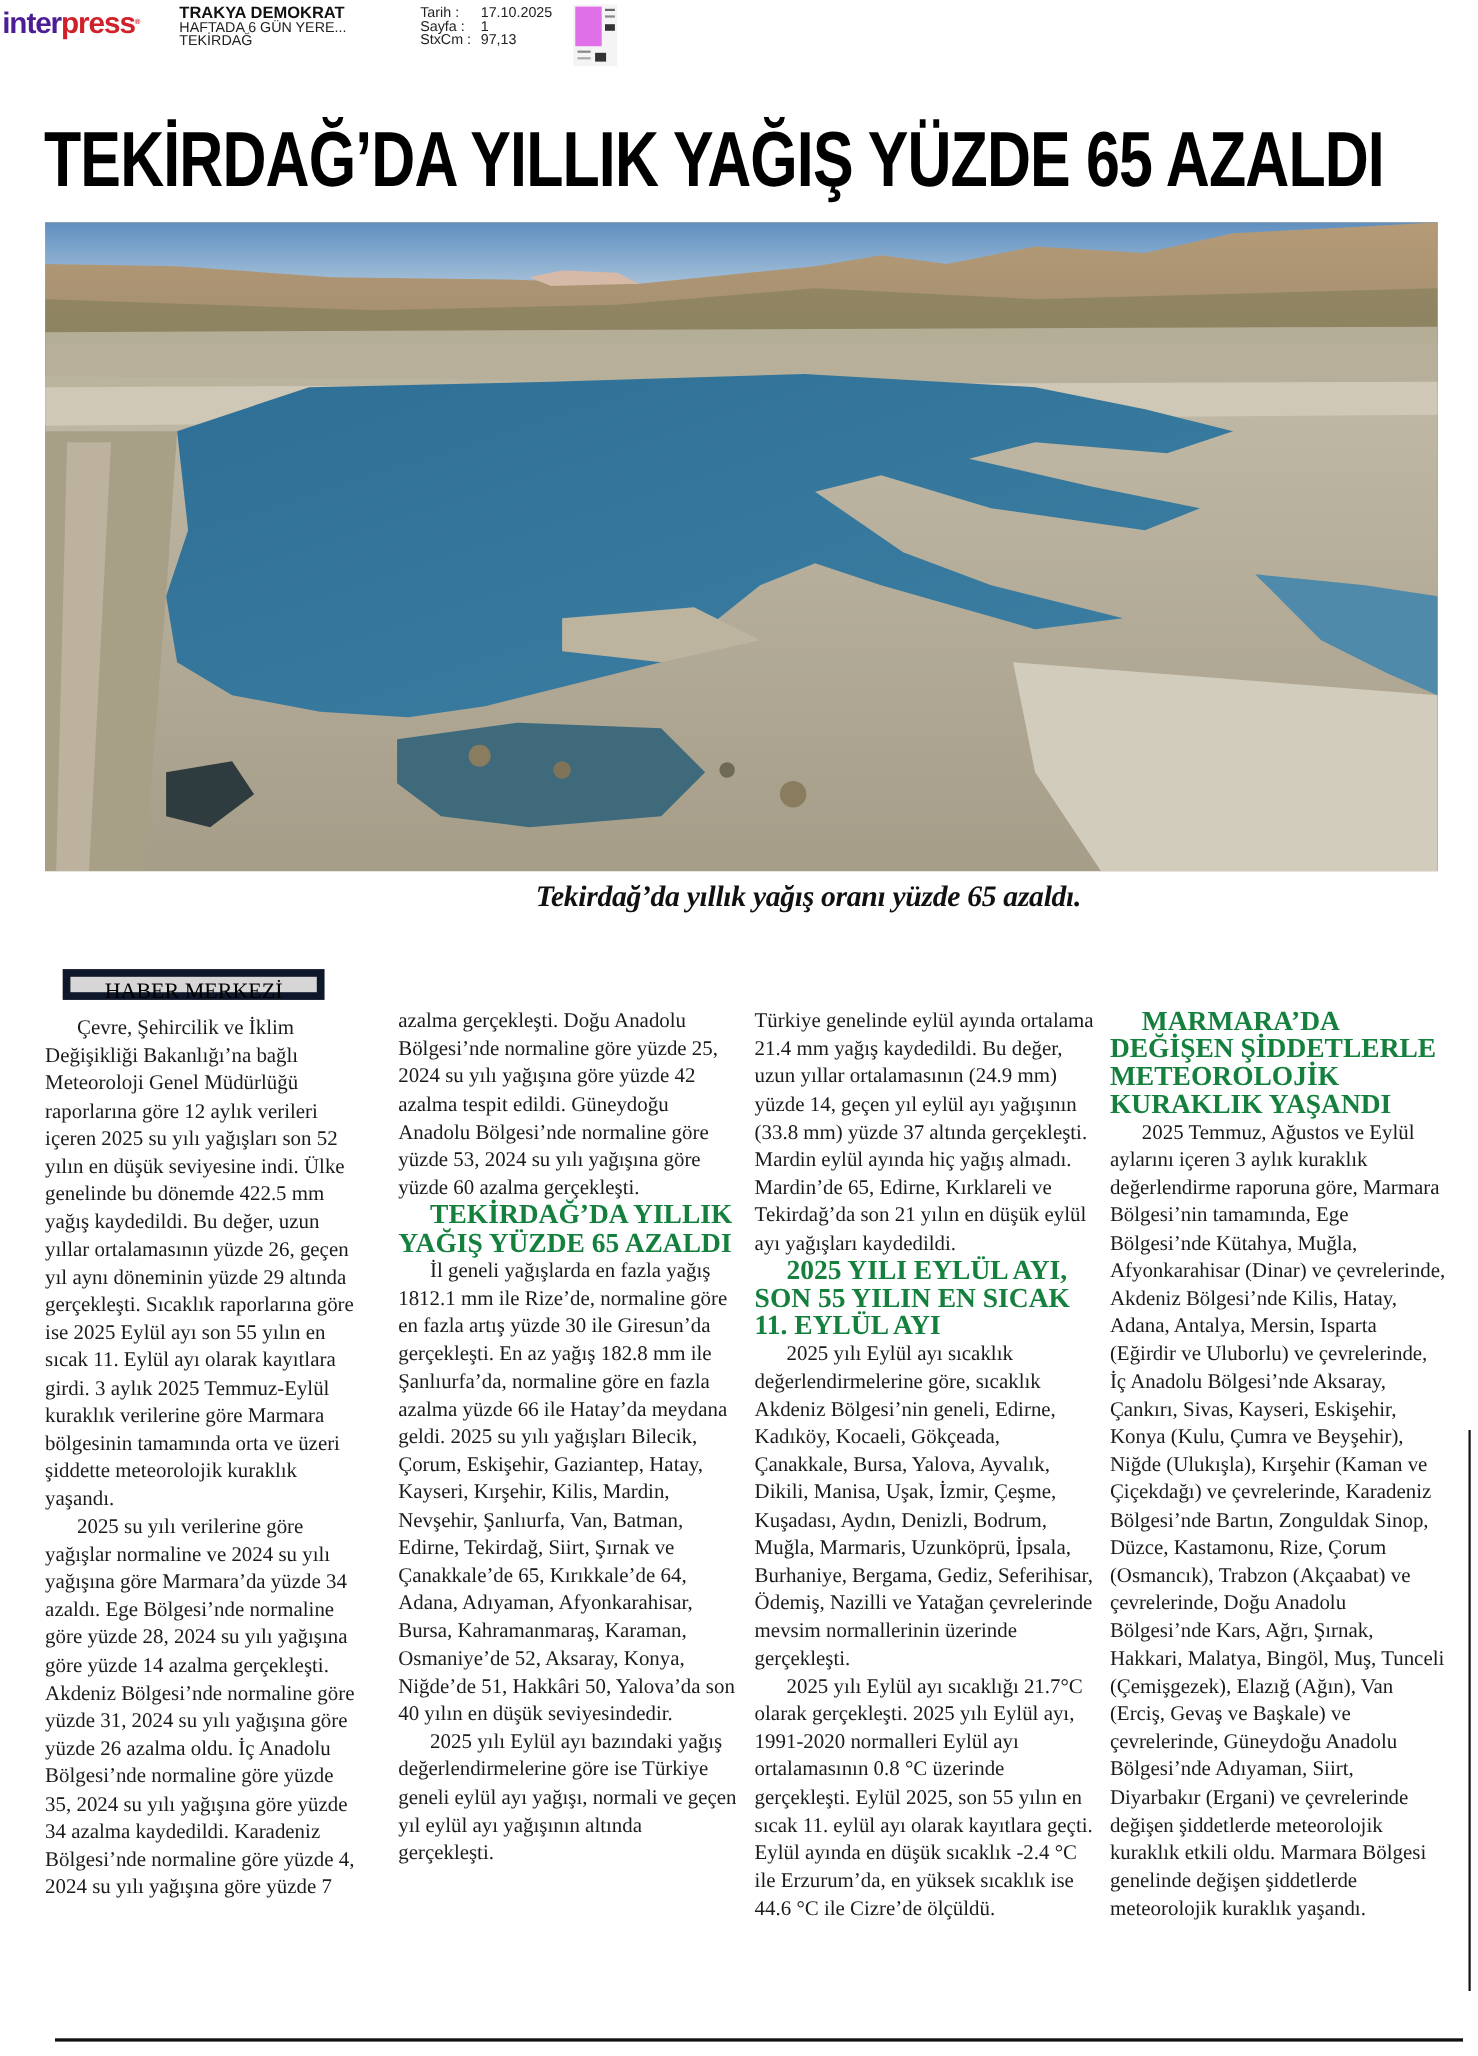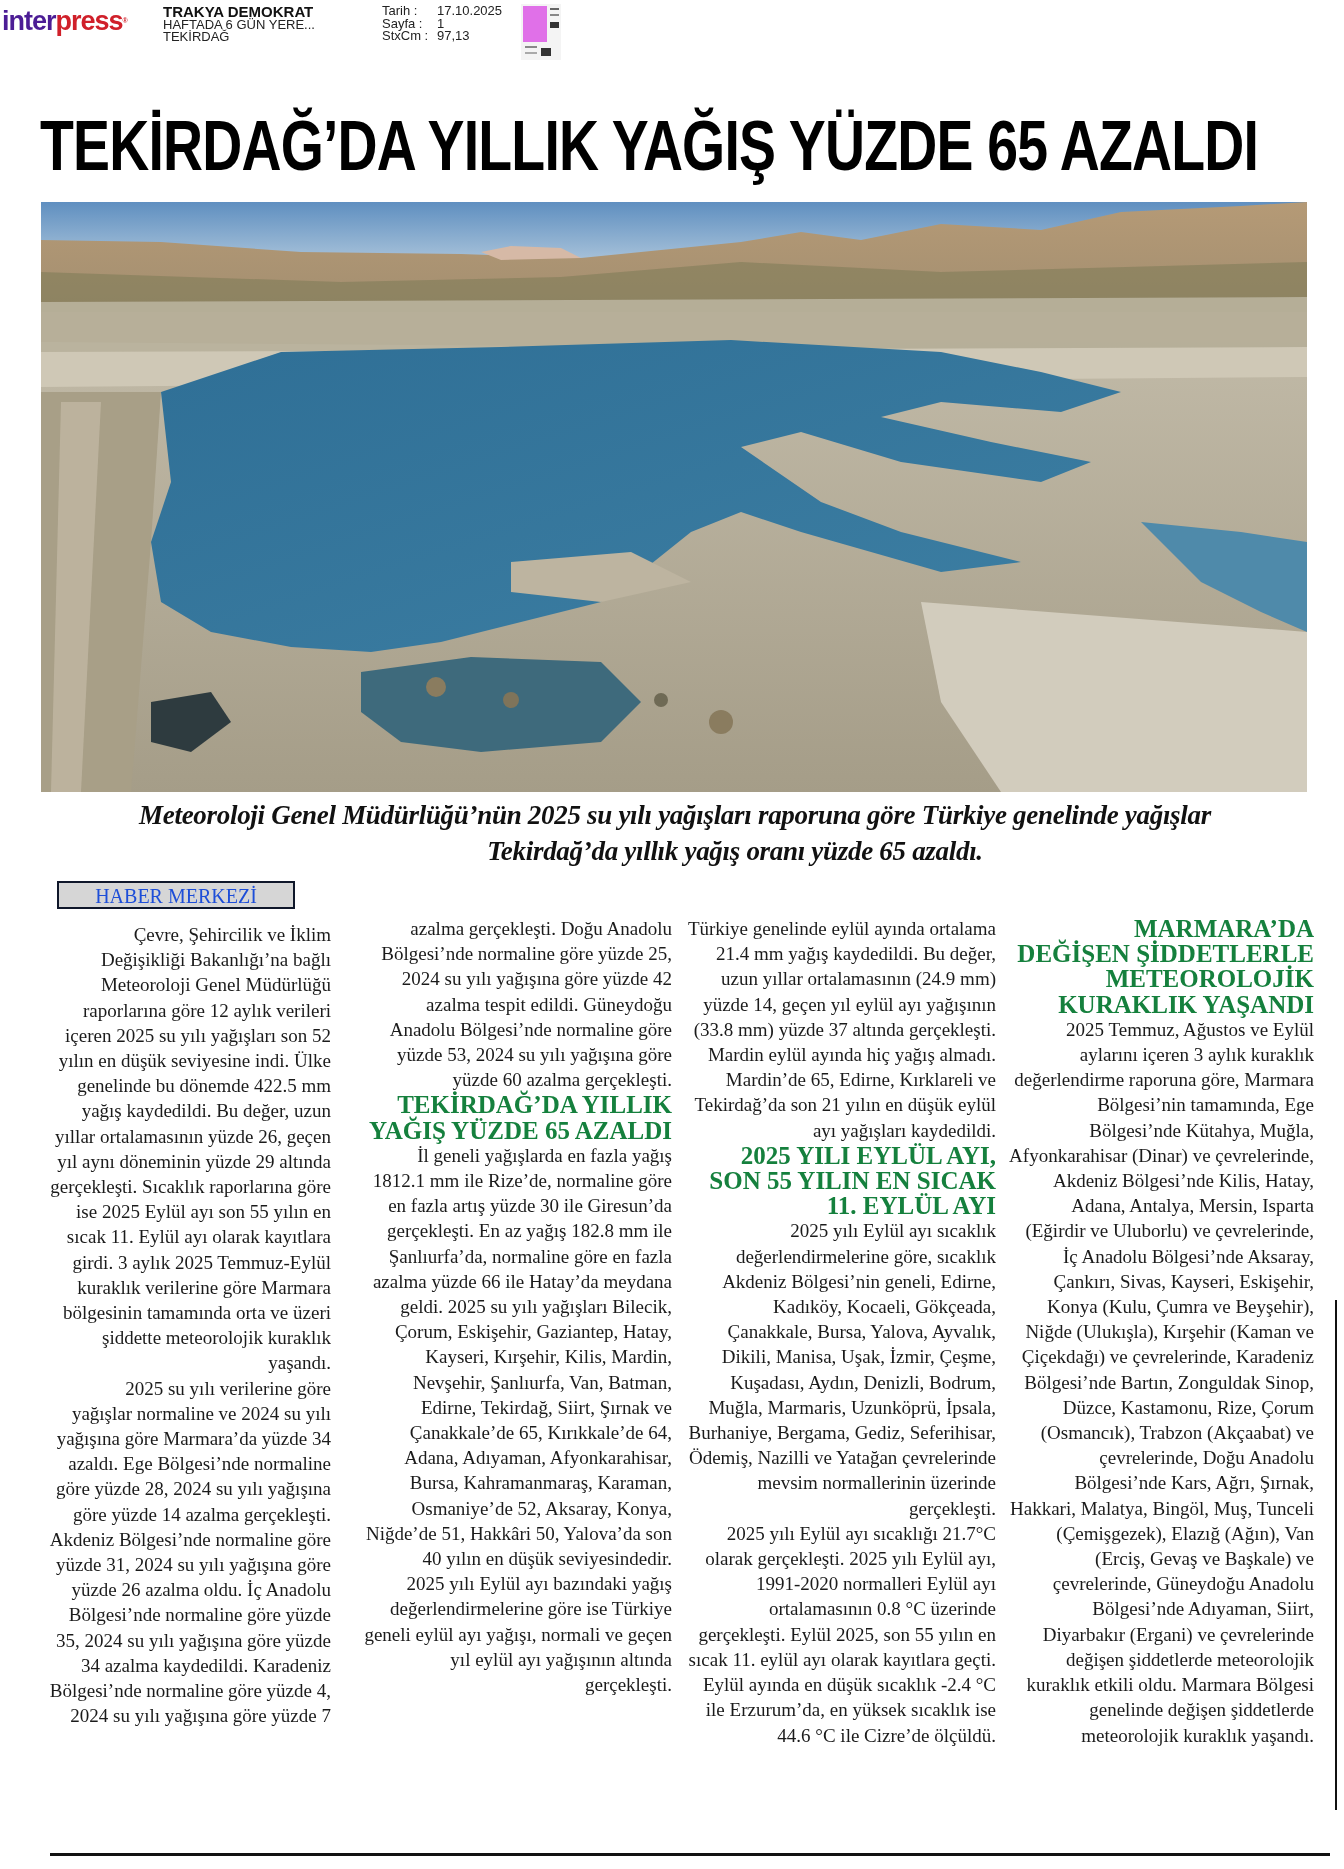--- a/index.html
+++ b/index.html
@@ -29,24 +29,24 @@
 
   
   .photo { position: absolute; left: 41px; top: 202px; width: 1266px; height: 590px; overflow: hidden; background: #8f8773; }
   .photo svg { display: block; width: 100%; height: 100%; }
 
   
   .deck { position: absolute; left: 40px; top: 797px; width: 1270px; text-align: center; font-family: "Liberation Serif", serif; font-style: italic; font-weight: 700; font-size: 27px; line-height: 36px; color: #111; letter-spacing: -0.3px; }
   .deck .line { display: block; }
 
   
-  .byline { position: absolute; left: 57px; top: 881px; width: 238px; height: 28px; background: #d6d6d6; border: 2px solid #0f172a; box-sizing: border-box; text-align: center; font-size: 20px; line-height: 27px; color: #1d4ed8; }
+  .byline { position: absolute; left: 57px; top: 881px; width: 238px; height: 28px; background: #d6d6d6; border: 7px solid #0f172a; box-sizing: border-box; text-align: center; font-size: 20px; line-height: 27px; color: #000000; }
 
   
-  .col { position: absolute; top: 922px; font-size: 19px; line-height: 25.2px; color: #1b1b1b; text-align: right; }
+  .col { position: absolute; top: 922px; font-size: 19px; line-height: 25.2px; color: #1b1b1b; }
   .col p { margin: 0; text-indent: 29px; }
   .col p.noind { text-indent: 0; }
   .col h3 { margin: 0; font-size: 25px; line-height: 25.2px; font-weight: 700; text-indent: 29px; color: #15803d; }
   .col1 { left: 41px; width: 290px; }
   .col2 { left: 362px; width: 310px; top: 916px; }
   .col3 { left: 686px; width: 310px; top: 916px; }
   .col4 { left: 1009px; width: 305px; top: 916px; }
 
   
   .rule-bottom { position: absolute; left: 50px; top: 1853px; width: 1280px; height: 3px; background: #111; }
@@ -128,21 +128,20 @@
     <path d="M20 200 L60 200 L40 590 L10 590 Z" fill="#c4bba6" opacity="0.7"></path>
     <path d="M880 400 L1266 430 L1266 590 L960 590 L900 500 Z" fill="#d2ccbd"></path>
     <circle cx="395" cy="485" r="10" fill="#8a7c5f"></circle>
     <circle cx="470" cy="498" r="8" fill="#7f745a"></circle>
     <circle cx="680" cy="520" r="12" fill="#8a7c5f"></circle>
     <circle cx="620" cy="498" r="7" fill="#6f6a55"></circle>
   </svg>
 </div>
 
 <div class="deck">
-  <span class="line">Meteoroloji Genel Müdürlüğü’nün  2025 su yılı yağışları raporuna göre Türkiye genelinde yağışlar</span>
   <span class="line" style="padding-left:120px">Tekirdağ’da yıllık yağış oranı  yüzde 65 azaldı.</span>
 </div>
 
 <div class="byline">HABER MERKEZİ</div>
 
 <div class="col col1">
   <p>Çevre, Şehircilik ve İklim Değişikliği Bakanlığı’na bağlı Meteoroloji Genel Müdürlüğü raporlarına göre 12 aylık verileri içeren 2025 su yılı yağışları son 52 yılın en düşük seviyesine indi. Ülke genelinde bu dönemde 422.5 mm yağış kaydedildi. Bu değer, uzun yıllar ortalamasının yüzde 26, geçen yıl aynı döneminin yüzde 29 altında gerçekleşti. Sıcaklık raporlarına göre ise 2025 Eylül ayı son 55 yılın en sıcak 11. Eylül ayı olarak kayıtlara girdi. 3 aylık 2025 Temmuz-Eylül kuraklık verilerine göre Marmara bölgesinin tamamında orta ve üzeri şiddette meteorolojik kuraklık yaşandı.</p>
   <p>2025 su yılı verilerine göre yağışlar normaline ve 2024 su yılı yağışına göre Marmara’da yüzde 34 azaldı. Ege Bölgesi’nde normaline göre yüzde 28, 2024 su yılı yağışına göre yüzde 14 azalma gerçekleşti. Akdeniz Bölgesi’nde normaline göre yüzde 31, 2024 su yılı yağışına göre yüzde 26 azalma oldu. İç Anadolu Bölgesi’nde normaline göre yüzde 35, 2024 su yılı yağışına göre yüzde 34 azalma kaydedildi. Karadeniz Bölgesi’nde normaline göre yüzde 4, 2024 su yılı yağışına göre yüzde 7</p>
 </div>
 

